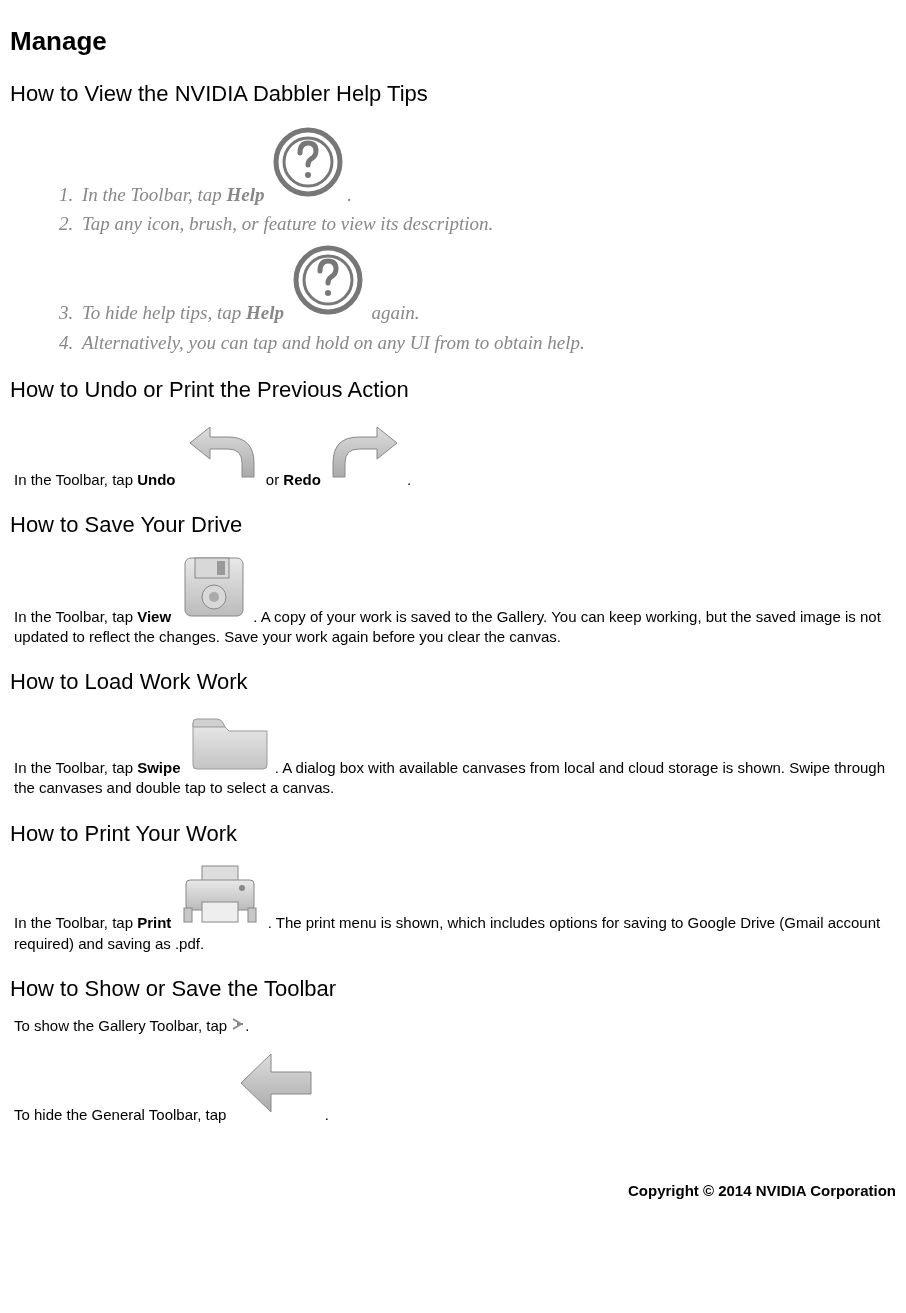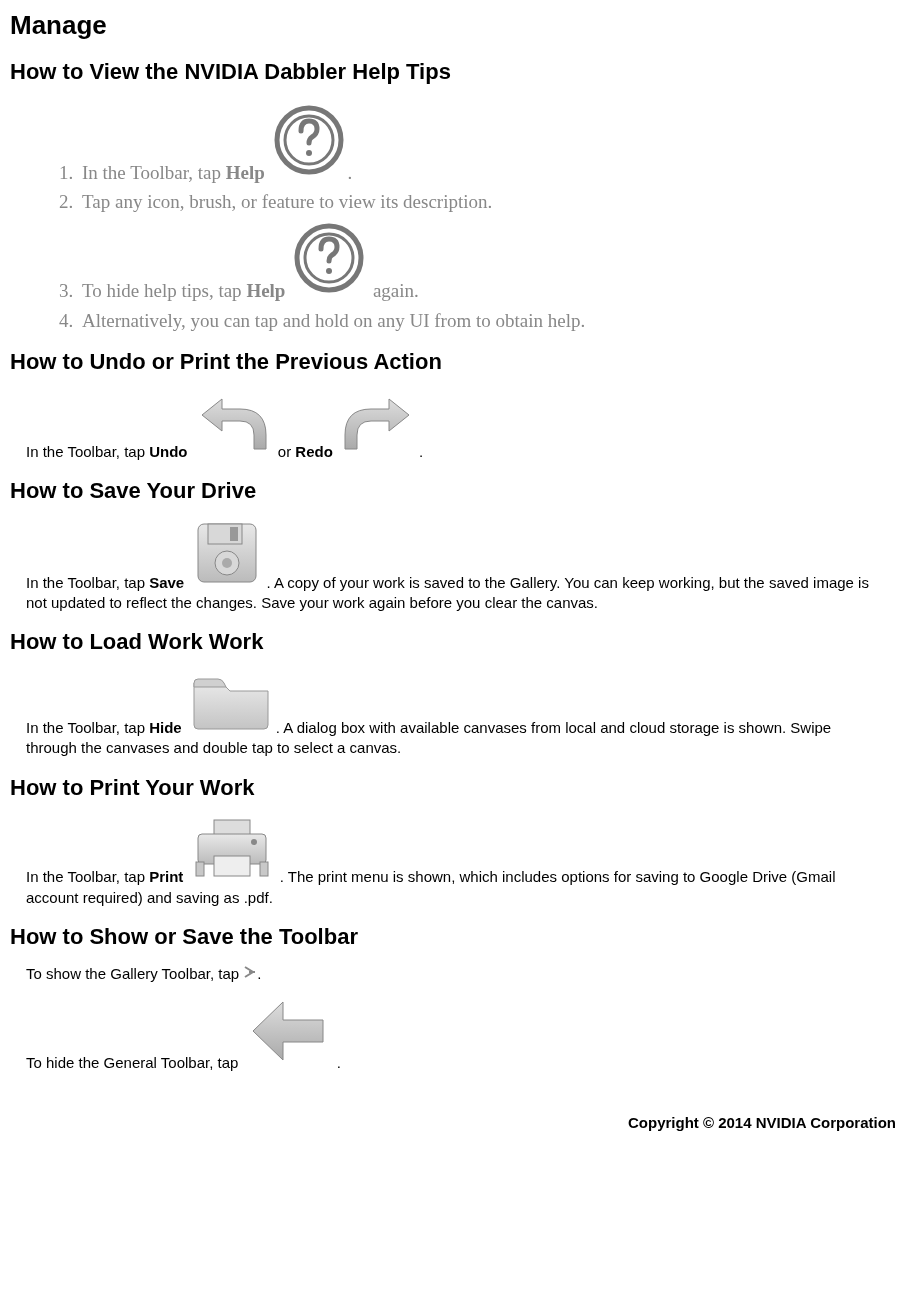--- a/index.html
+++ b/index.html
@@ -7,53 +7,54 @@
     margin: 0;
     padding: 8px 10px;
     width: 886px;
     color: #000;
     font-size: 15px;
     line-height: 1.35;
   }
   h1 {
     font-size: 26px;
     font-weight: bold;
-    margin: 0 0 14px 0;
+    margin: 16px 0 14px 0;
   }
   h2 {
     font-size: 22px;
-    font-weight: bold;
-    margin: 14px 0 12px 0;
+    font-weight: normal;
+    margin: 20px 0 12px 0;
   }
   ol.help-list {
     margin: 14px 0 14px 0;
     padding-left: 68px;
     color: #888;
     font-family: Georgia, 'Times New Roman', serif;
     font-size: 19px;
+    font-style: italic;
   }
   ol.help-list li {
     margin: 4px 0;
     padding-left: 4px;
   }
   ol.help-list li .lbl {
     font-weight: bold;
   }
   p {
-    margin: 10px 16px;
+    margin: 10px 4px;
     font-size: 15px;
   }
   .inline-icon {
     display: inline-block;
     vertical-align: bottom;
   }
   .copyright {
     text-align: right;
     font-weight: bold;
-    margin-top: 40px;
+    margin-top: 56px;
     font-size: 15px;
   }
   svg { display: inline-block; }
 </style>
 </head>
 <body>
 
 <h1>Manage</h1>
 
 <h2>How to View the NVIDIA Dabbler Help Tips</h2>
@@ -115,42 +116,42 @@
         </linearGradient>
       </defs>
       <path d="M52 10 L72 26 L52 42 L52 32 L34 32 Q20 32 20 46 L20 60 L8 60 L8 46 Q8 20 34 20 L52 20 Z" fill="url(#gr)" stroke="#888" stroke-width="1"></path>
     </svg>
   </span><span>.</span>
 </p>
 
 <h2>How to Save Your Drive</h2>
 
 <p>
-  <span>In the Toolbar, tap </span><b>Save</b>
+  <span>In the Toolbar, tap </span><b>View</b>
   <span class="inline-icon">
     <svg width="78" height="70" viewBox="0 0 78 70">
       <defs>
         <linearGradient id="gs" x1="0" y1="0" x2="0" y2="1">
           <stop offset="0" stop-color="#e8e8e8"></stop>
             <stop offset="1" stop-color="#bbb"></stop>
         </linearGradient>
       </defs>
       <rect x="10" y="6" width="58" height="58" rx="6" fill="url(#gs)" stroke="#888"></rect>
       <rect x="20" y="6" width="34" height="20" fill="#d8d8d8" stroke="#888"></rect>
       <rect x="42" y="9" width="8" height="14" fill="#999"></rect>
       <circle cx="39" cy="45" r="12" fill="#d8d8d8" stroke="#888"></circle>
       <circle cx="39" cy="45" r="5" fill="#aaa"></circle>
     </svg>
   </span><span>. A copy of your work is saved to the Gallery. You can keep working, but the saved image is not updated to reflect the changes. Save your work again before you clear the canvas.</span>
 </p>
 
 <h2>How to Load Work Work</h2>
 
 <p>
-  <span>In the Toolbar, tap </span><b>Hide</b>
+  <span>In the Toolbar, tap </span><b>Swipe</b>
   <span class="inline-icon">
     <svg width="90" height="64" viewBox="0 0 90 64">
       <defs>
         <linearGradient id="gf" x1="0" y1="0" x2="0" y2="1">
           <stop offset="0" stop-color="#e8e8e8"></stop>
             <stop offset="1" stop-color="#c4c4c4"></stop>
         </linearGradient>
       </defs>
       <path d="M8 14 L36 14 L44 22 L82 22 L82 56 Q82 60 78 60 L12 60 Q8 60 8 56 Z" fill="url(#gf)" stroke="#999"></path>
       <path d="M8 14 Q8 10 12 10 L32 10 Q36 10 38 14 L40 18 L8 18 Z" fill="#d0d0d0" stroke="#999"></path>

